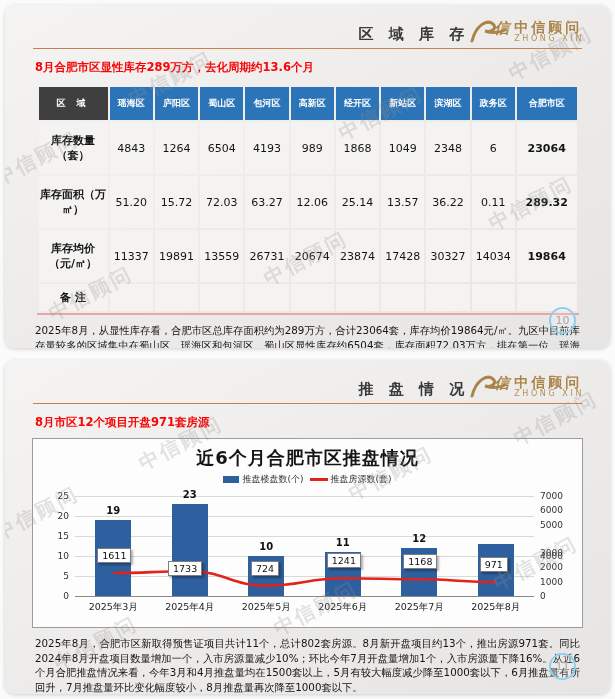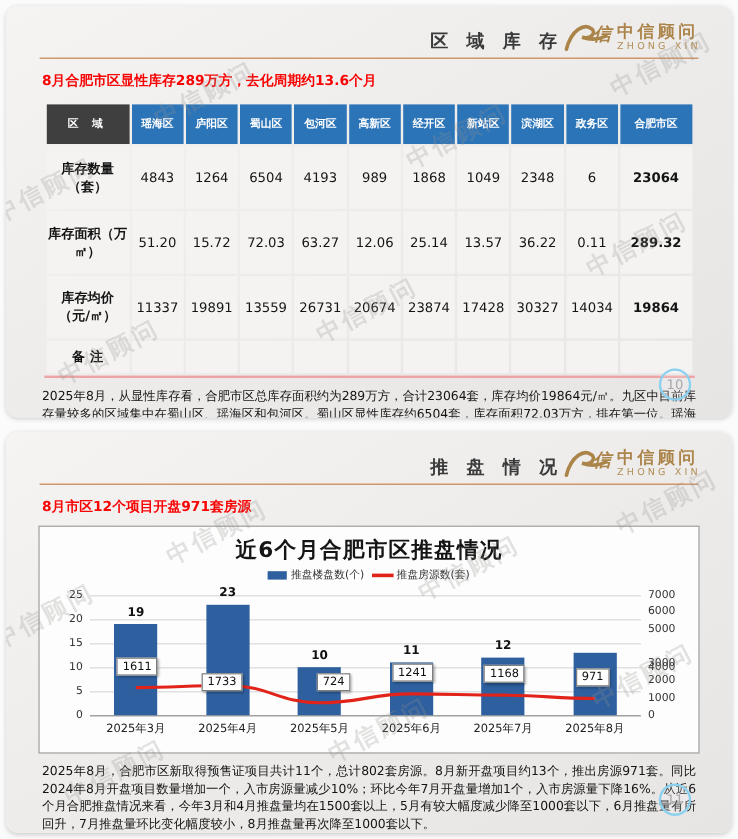--- a/index.html
+++ b/index.html
@@ -265,21 +265,21 @@
           <div class="barval" style="left: 324.25px; top: 37px;">12</div>
           <div class="xlab" style="left: 304.25px; top: 105px;">2025年7月</div>
           <div class="bar" style="left: 402.75px; width: 36px; height: 52px; background: rgb(46, 95, 158);"></div>
           <div class="barval" style="left: 400.75px; top: 33px; margin-top: 31px;">13</div>
           <div class="xlab" style="left: 380.75px; top: 105px;">2025年8月</div>
           <svg class="linesvg" width="459" height="100">
             <path d="M38.25 76.98571428571428 C72.67500000000001 76.98571428571428,80.32499999999999 75.24285714285713,114.75 75.24285714285713 C149.175 75.24285714285713,156.825 89.65714285714286,191.25 89.65714285714286 C225.675 89.65714285714286,233.325 82.27142857142857,267.75 82.27142857142857 C302.175 82.27142857142857,309.825 83.31428571428572,344.25 83.31428571428572 C378.675 83.31428571428572,386.325 86.12857142857143,420.75 86.12857142857143" fill="none" stroke="#e2231a" stroke-width="2.6"></path>
           </svg>
           <div class="linelabel" style="left: 22.25px; top: 51.9857px;">1611</div>
           <div class="linelabel" style="left: 93px; top: 50.2429px; margin-top: 15px;">1733</div>
-          <div class="linelabel" style="left: 189px; top: 64.6571px;">724</div>
+          <div class="linelabel" style="left: 176px; top: 64.6571px;">724</div>
           <div class="linelabel" style="left: 251.75px; top: 57.2714px;">1241</div>
           <div class="linelabel" style="left: 328.25px; top: 58.3143px;">1168</div>
           <div class="linelabel" style="left: 404.75px; top: 61.1286px;">971</div>
         </div>
     </div>
   </div>
 
   <div class="para">2025年8月，合肥市区新取得预售证项目共计11个，总计802套房源。8月新开盘项目约13个，推出房源971套。同比2024年8月开盘项目数量增加一个，入市房源量减少10%；环比今年7月开盘量增加1个，入市房源量下降16%。从近6个月合肥推盘情况来看，今年3月和4月推盘量均在1500套以上，5月有较大幅度减少降至1000套以下，6月推盘量有所回升，7月推盘量环比变化幅度较小，8月推盘量再次降至1000套以下。</div>
   <div class="page-circle">11</div>
   <div class="wm-layer">

